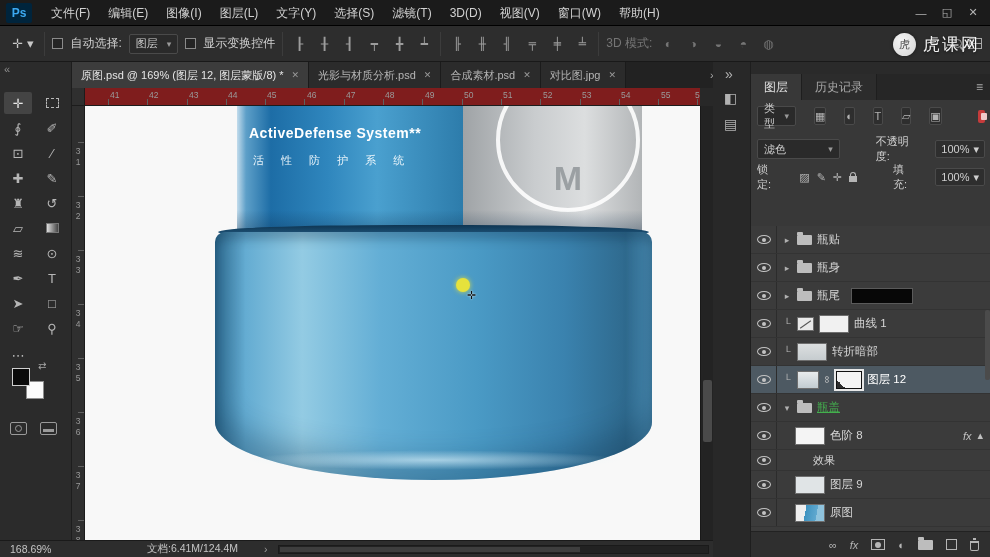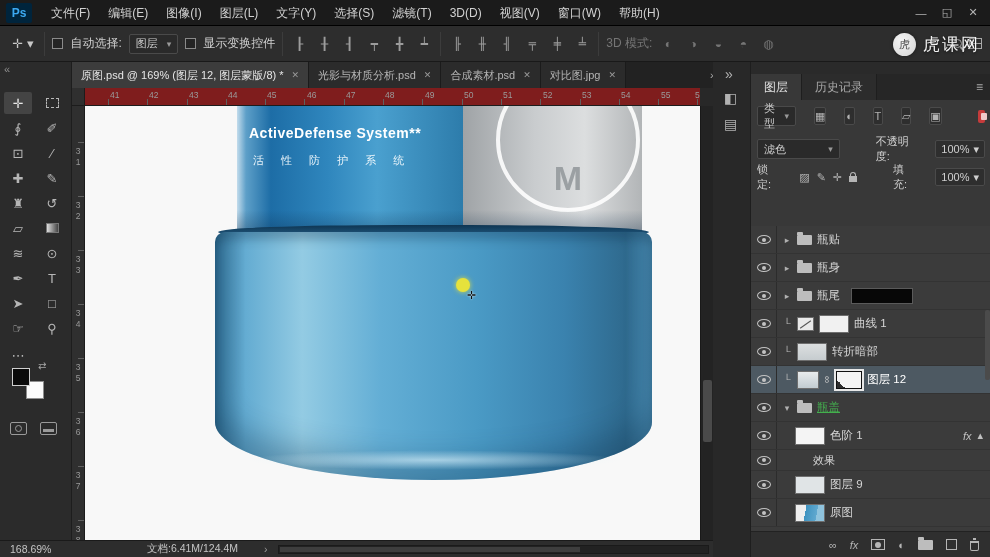--- a/index.html
+++ b/index.html
@@ -486,21 +486,21 @@
           <span class="folder"></span>
           <span class="lname green">瓶盖</span>
         </div>
 
         <div class="lrow">
           <span class="eye-cell">
               <span class="eye"></span>
             </span>
           <span class="sp" style="width:8px"></span>
           <span class="thumb" style="width:30px;height:18px;background:#f4f4f4"></span>
-          <span class="lname">色阶 1</span>
+          <span class="lname">色阶 8</span>
           <span class="fxwrap">
             <span class="fx-it">fx</span>
             <span>▴</span>
           </span>
         </div>
 
         <div class="lrow small">
           <span class="eye-cell">
               <span class="eye"></span>
             </span>

